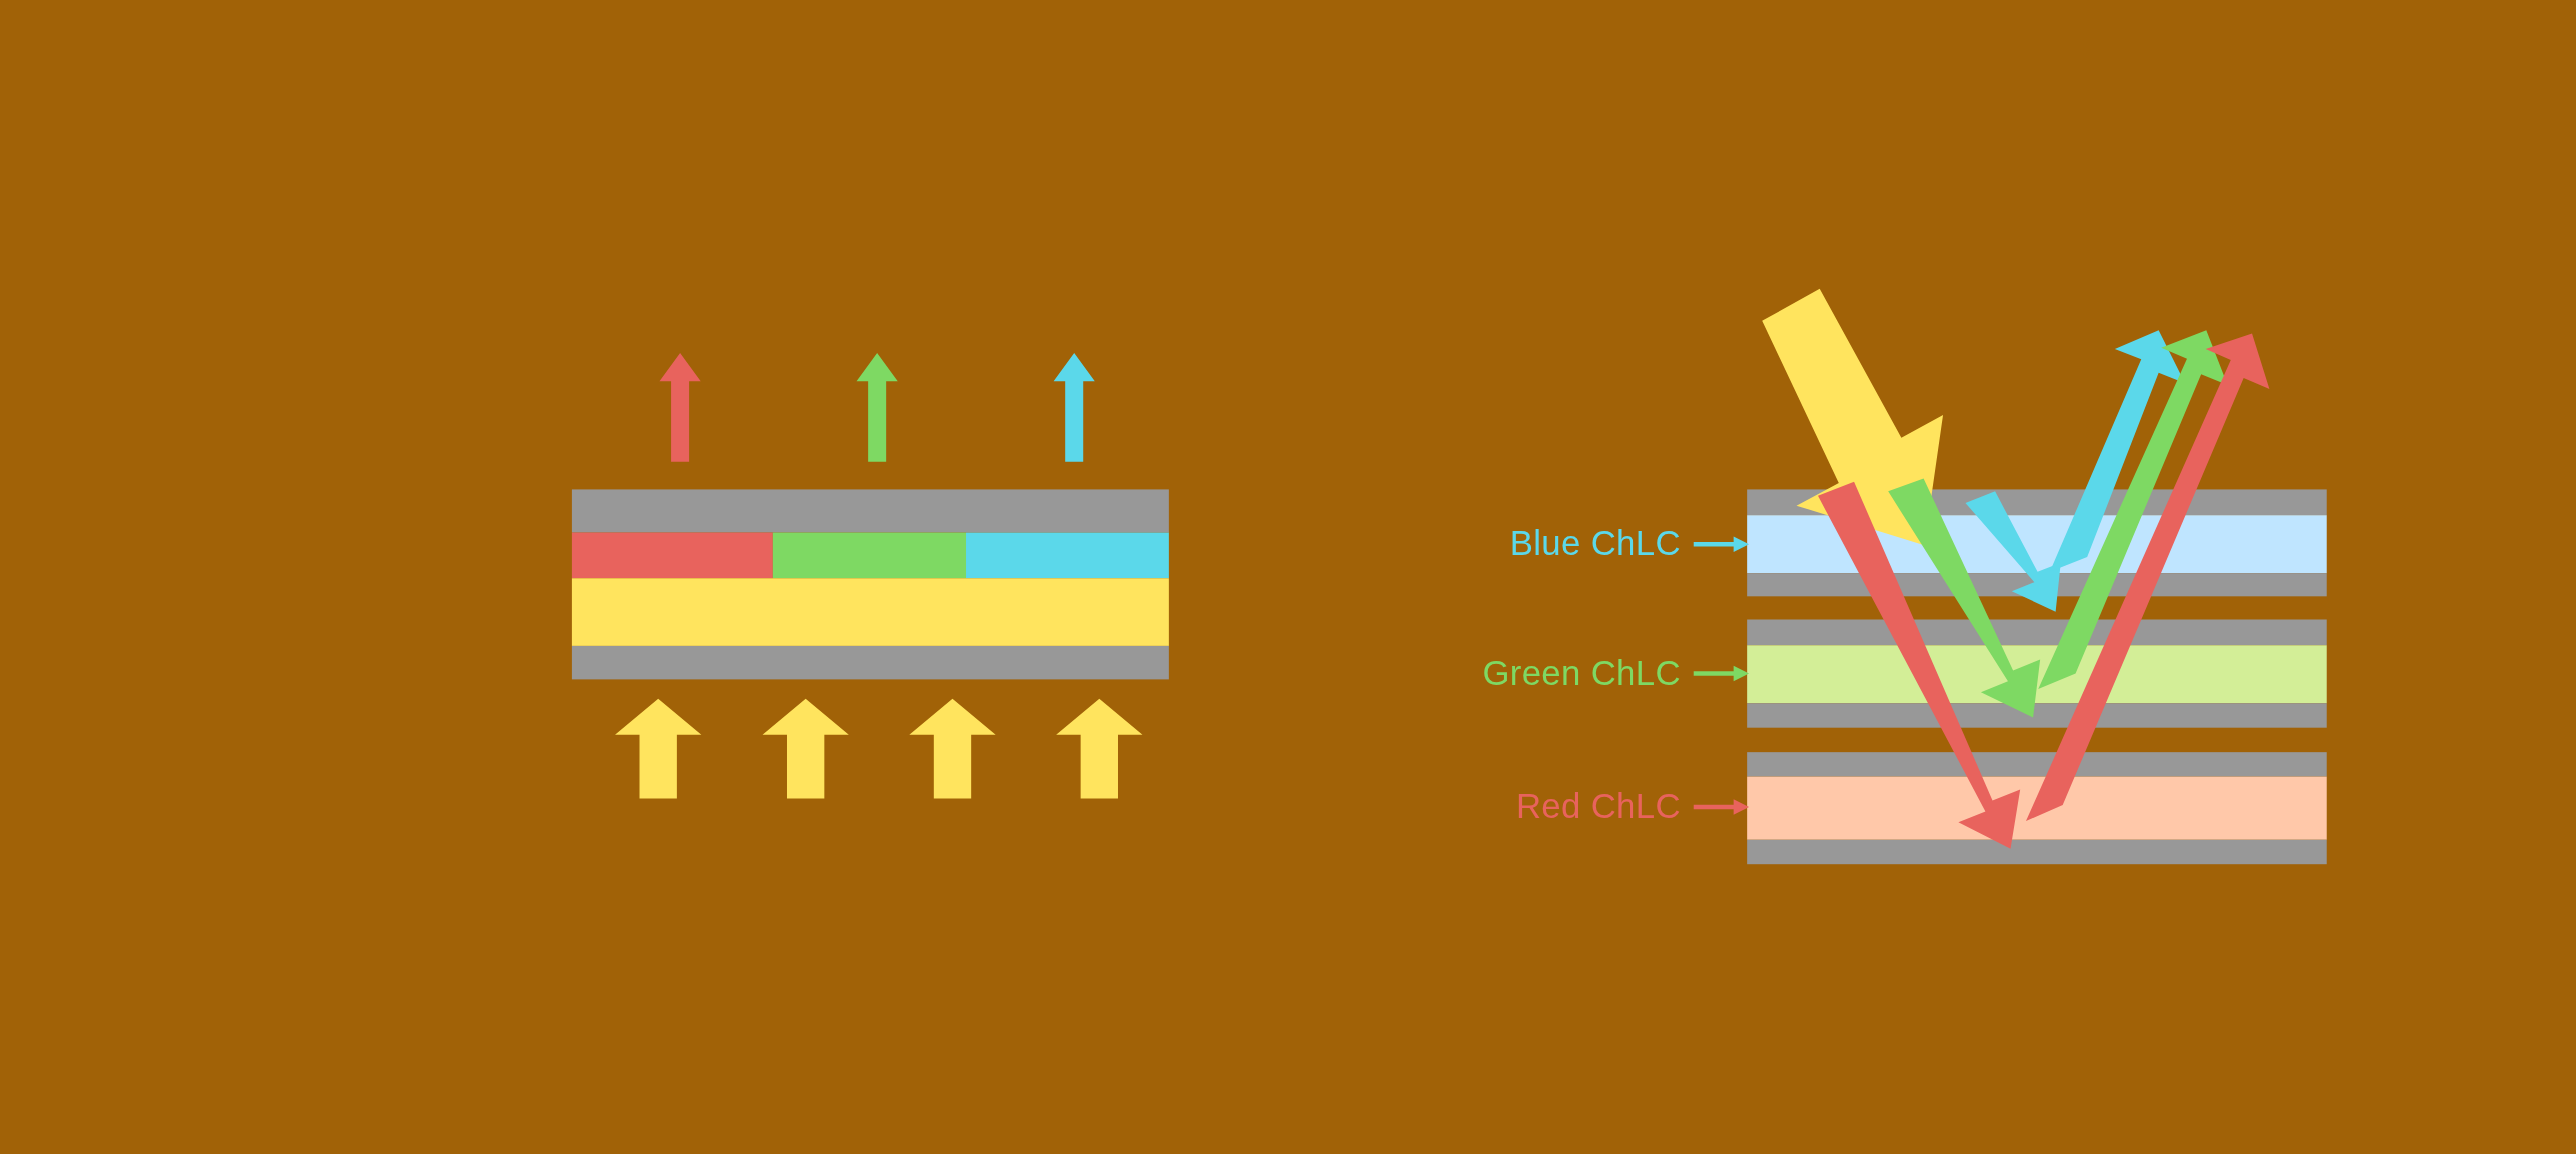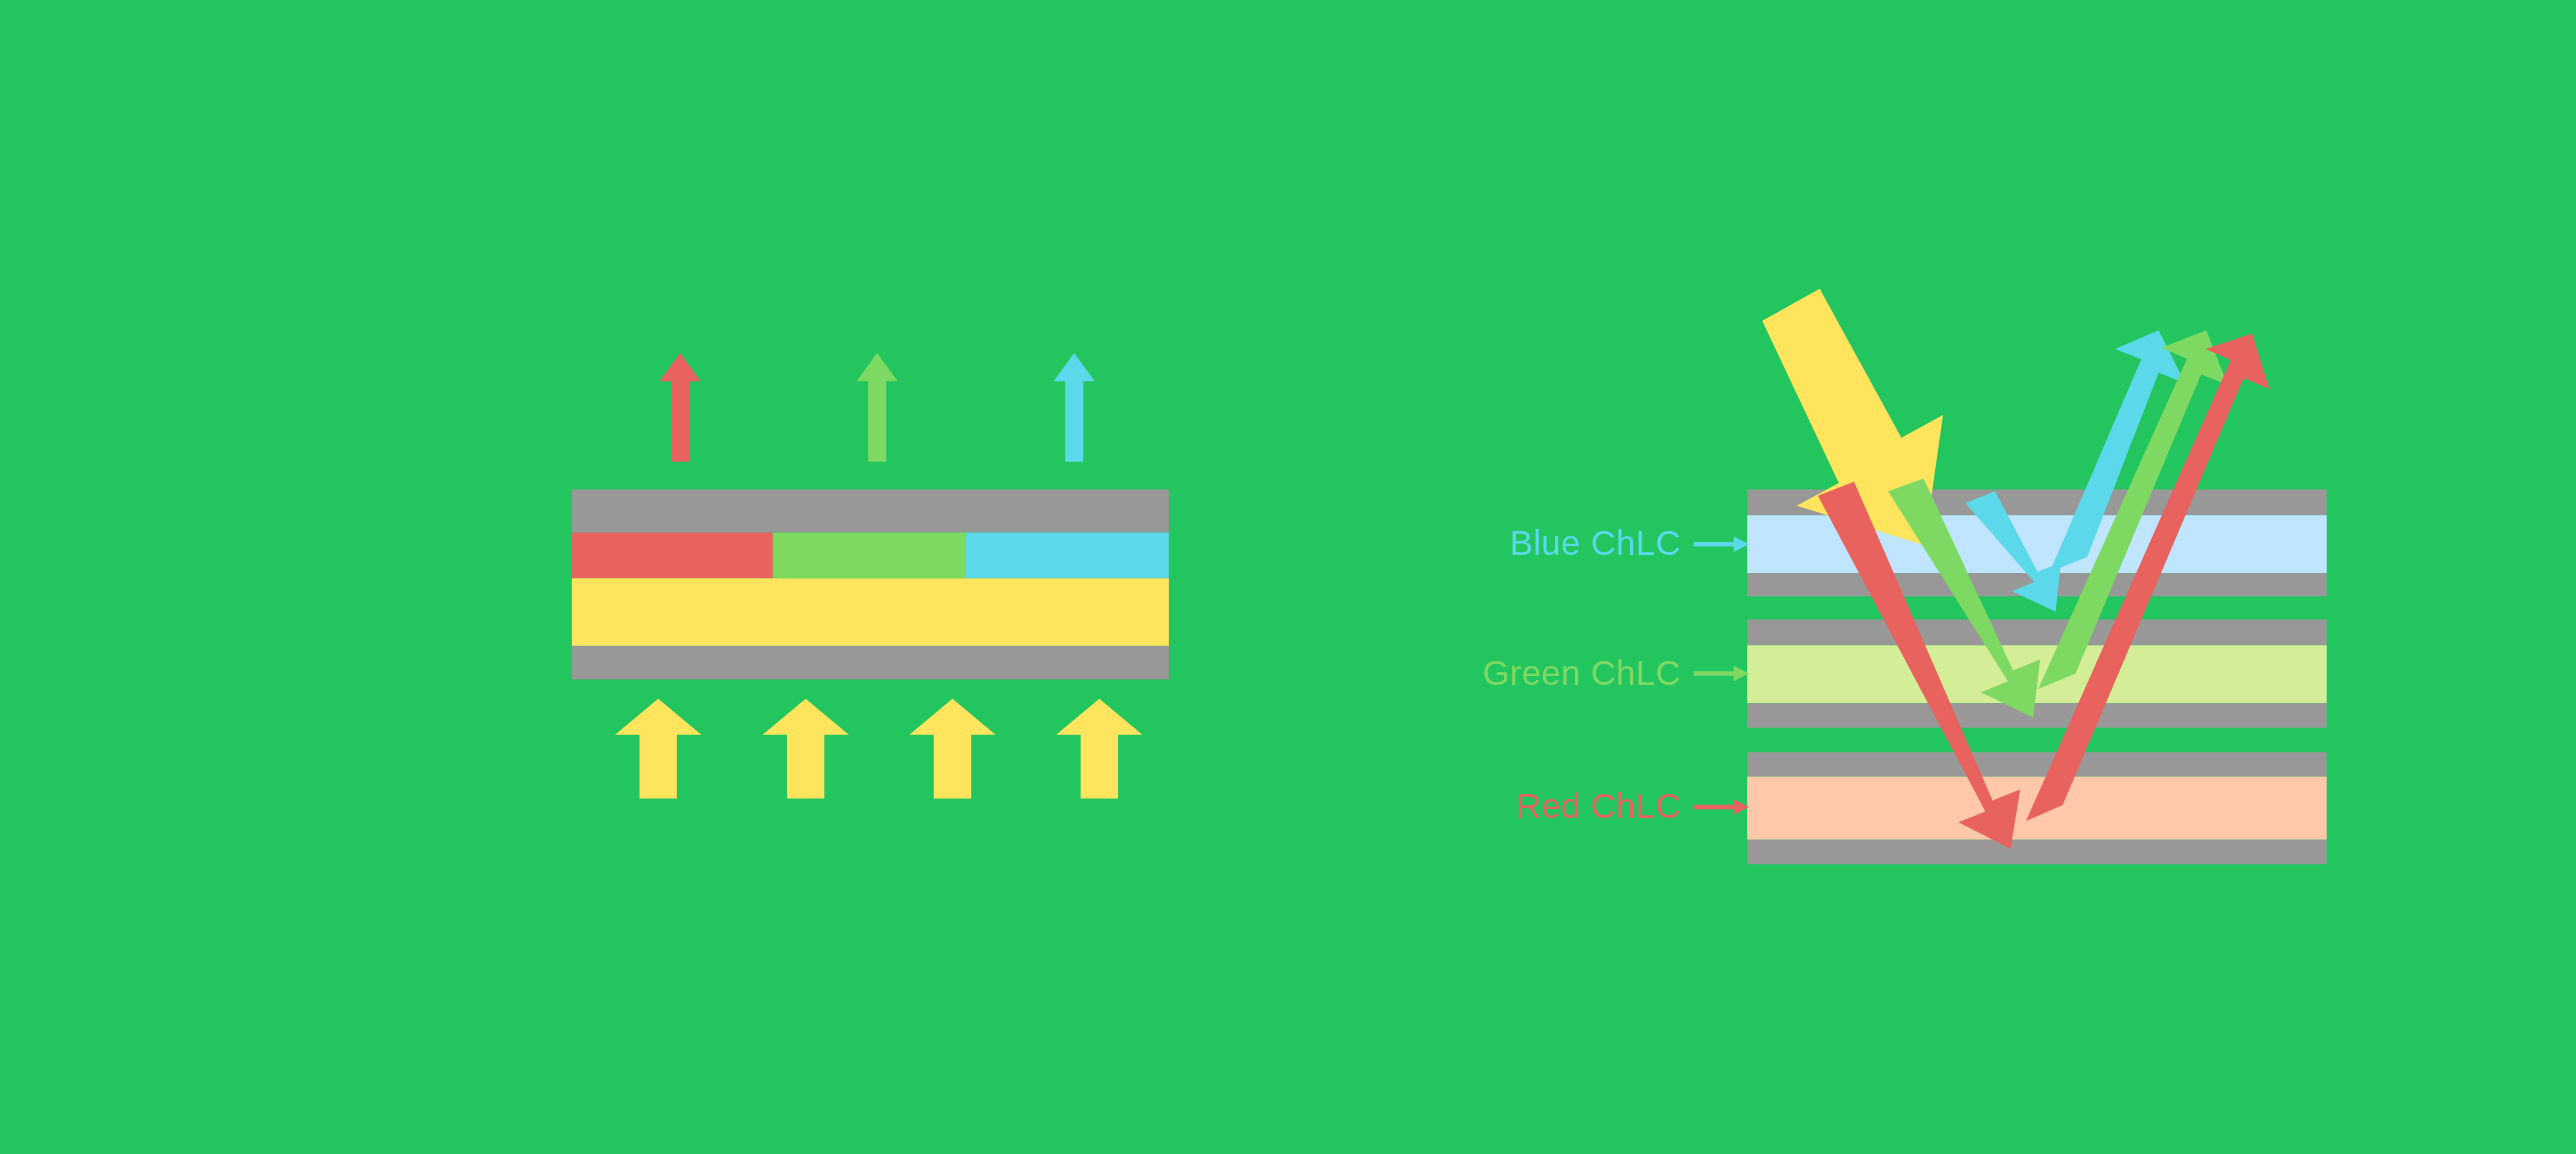--- a/index.html
+++ b/index.html
@@ -11,21 +11,21 @@
   body {
     font-family: "Liberation Sans", sans-serif;
     width: 2576px;
     height: 1154px;
     overflow: hidden;
   }
   #canvas {
     position: relative;
     width: 2576px;
     height: 1154px;
-    background: #22c55e;
+    background: #a16207;
   }
   svg.layer {
     position: absolute;
     top: 0;
     left: 0;
     width: 2576px;
     height: 1154px;
   }
   .lbl {
     font-family: "Liberation Sans", sans-serif;

